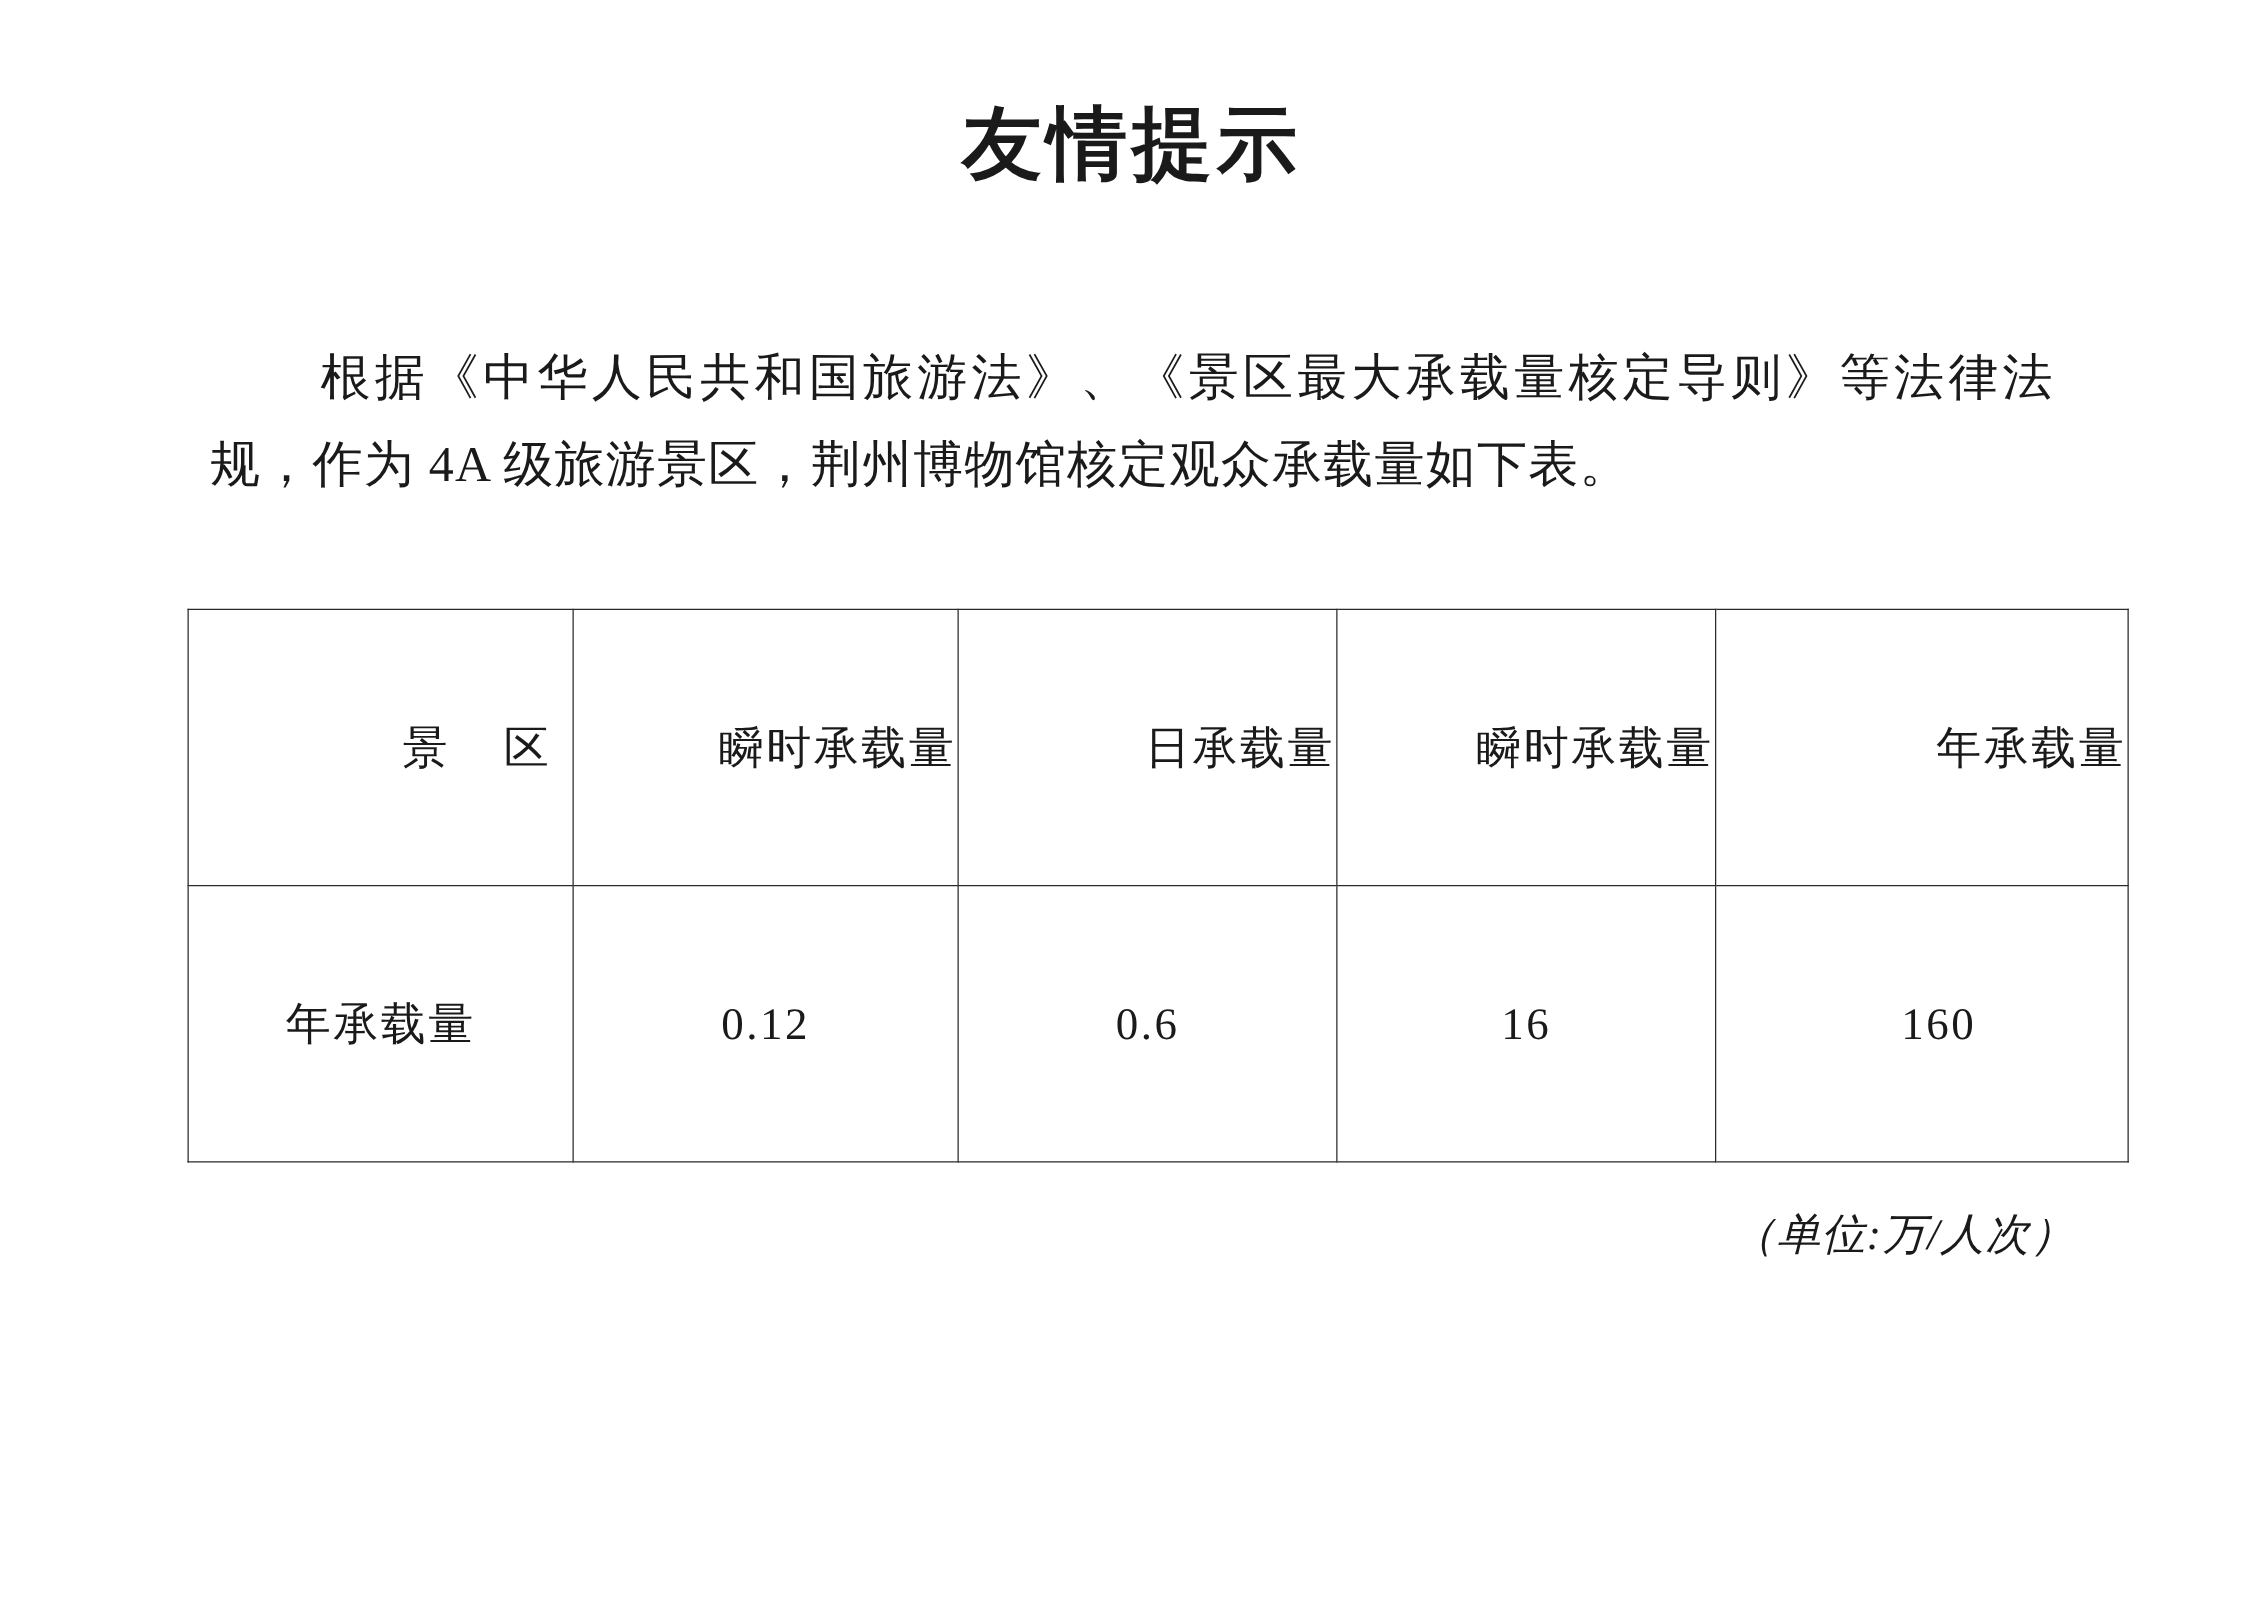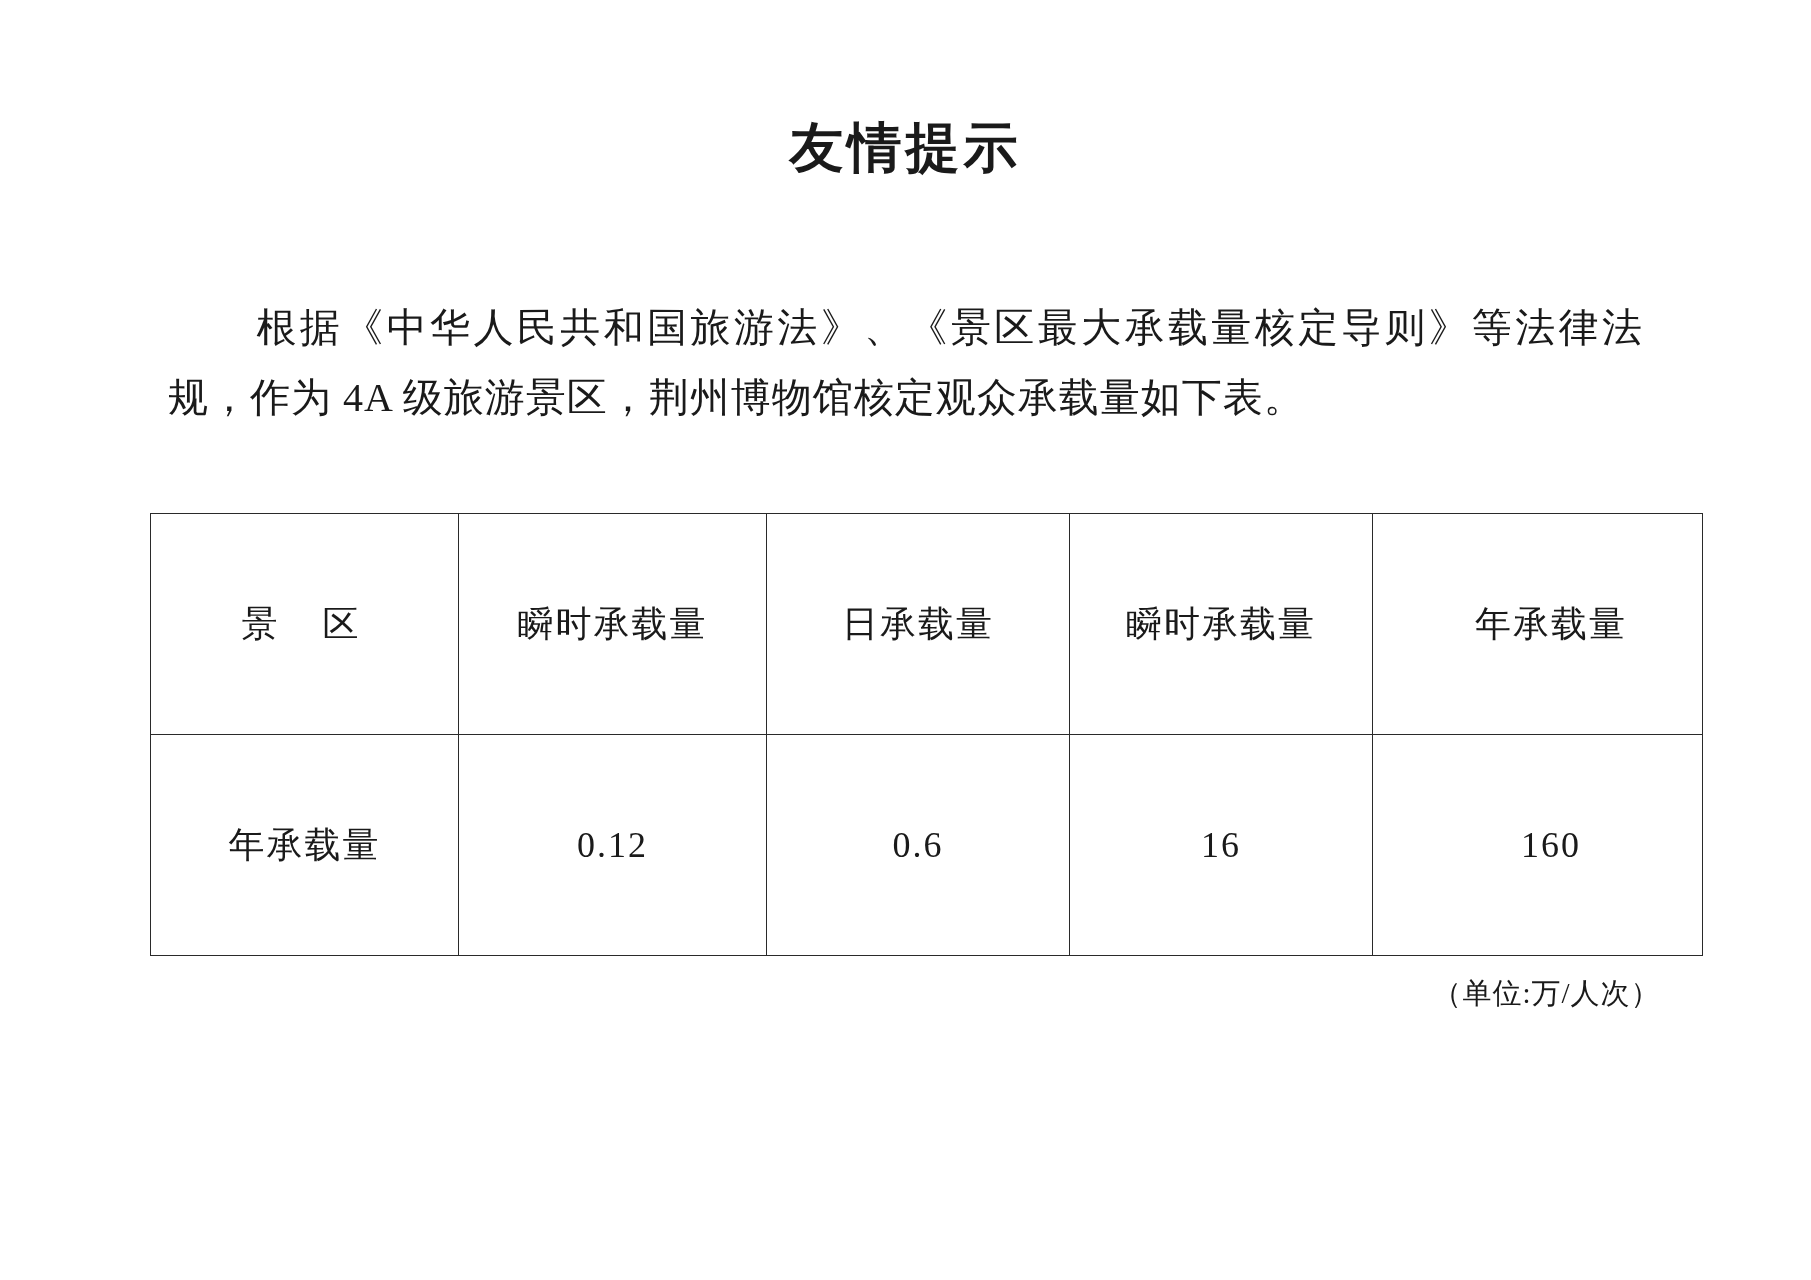--- a/index.html
+++ b/index.html
@@ -16,23 +16,23 @@
   }
   .page {
     position: relative;
     width: 1811px;
     height: 1280px;
     box-sizing: border-box;
     padding: 0 150px;
   }
   .doc-title {
     margin: 0;
-    padding-top: 112px;
+    padding-top: 72px;
     text-align: center;
-    font-size: 54px;
+    font-size: 64px;
     font-weight: bold;
     letter-spacing: 4px;
     font-family: "Liberation Serif", "DejaVu Serif", serif;
   }
   .body-text {
     margin: 18px;
     padding-top: 90px;
     font-size: 40px;
     line-height: 1.75;
     text-align: justify;
@@ -54,41 +54,43 @@
   }
   table.capacity td {
     border: 1.6px solid #2a2a2a;
     text-align: center;
     vertical-align: middle;
     font-size: 36px;
     letter-spacing: 2px;
   }
   table.capacity tr.head-row td {
     height: 218px;
+    text-align: right;
   }
   table.capacity tr.data-row td {
     height: 218px;
   }
   table.capacity td.col-scenic { width: 305px; }
   table.capacity td.col-inst   { width: 305px; margin-left: 16px; }
   table.capacity td.col-day    { width: 300px; }
   table.capacity td.col-month  { width: 300px; }
   table.capacity td.col-year   { width: 300px; padding-left: 28px; }
   .num {
     font-family: "Liberation Serif", "DejaVu Serif", serif;
     font-size: 38px;
     letter-spacing: 2px;
   }
   .unit-note {
     width: 1510px;
-    margin: 0 auto;
+    margin: 16px auto;
     padding-top: 18px;
     text-align: right;
-    font-size: 29px;
+    font-size: 35px;
     letter-spacing: 1px;
+    font-style: italic;
   }
   .spaced {
     letter-spacing: 18px;
     padding-left: 9px;
   }
 </style>
 </head>
 <body>
 
 <div class="page">

